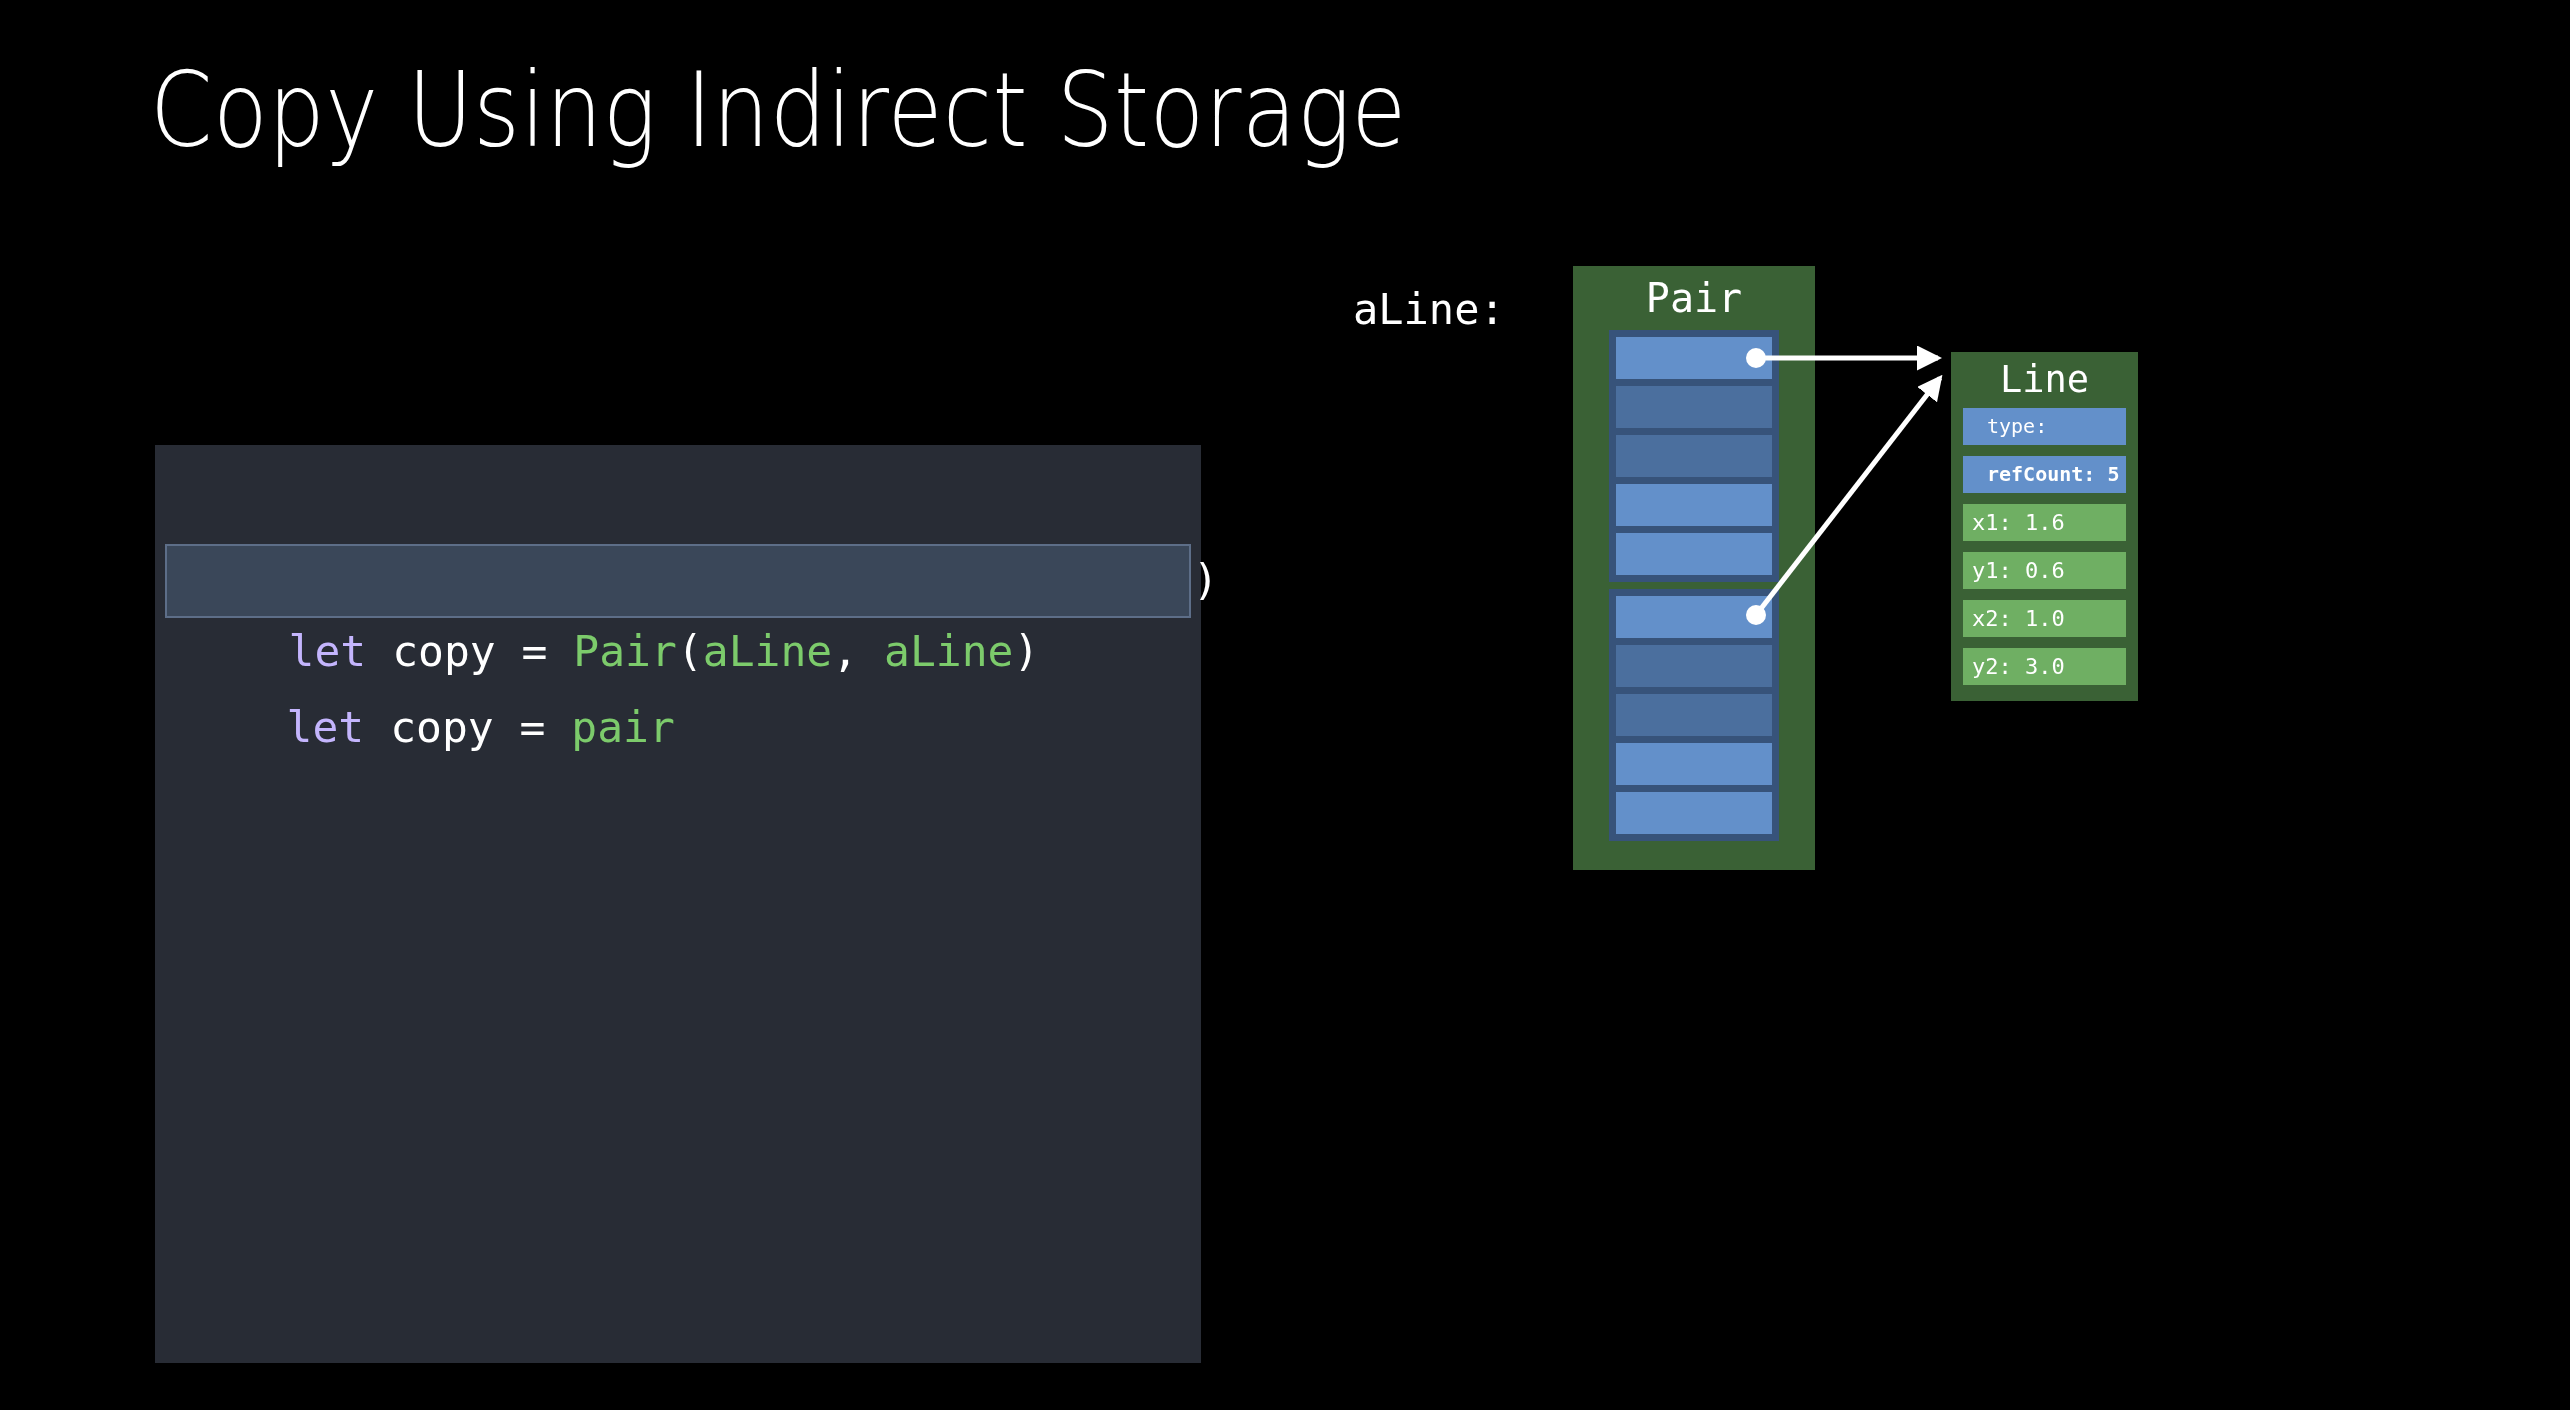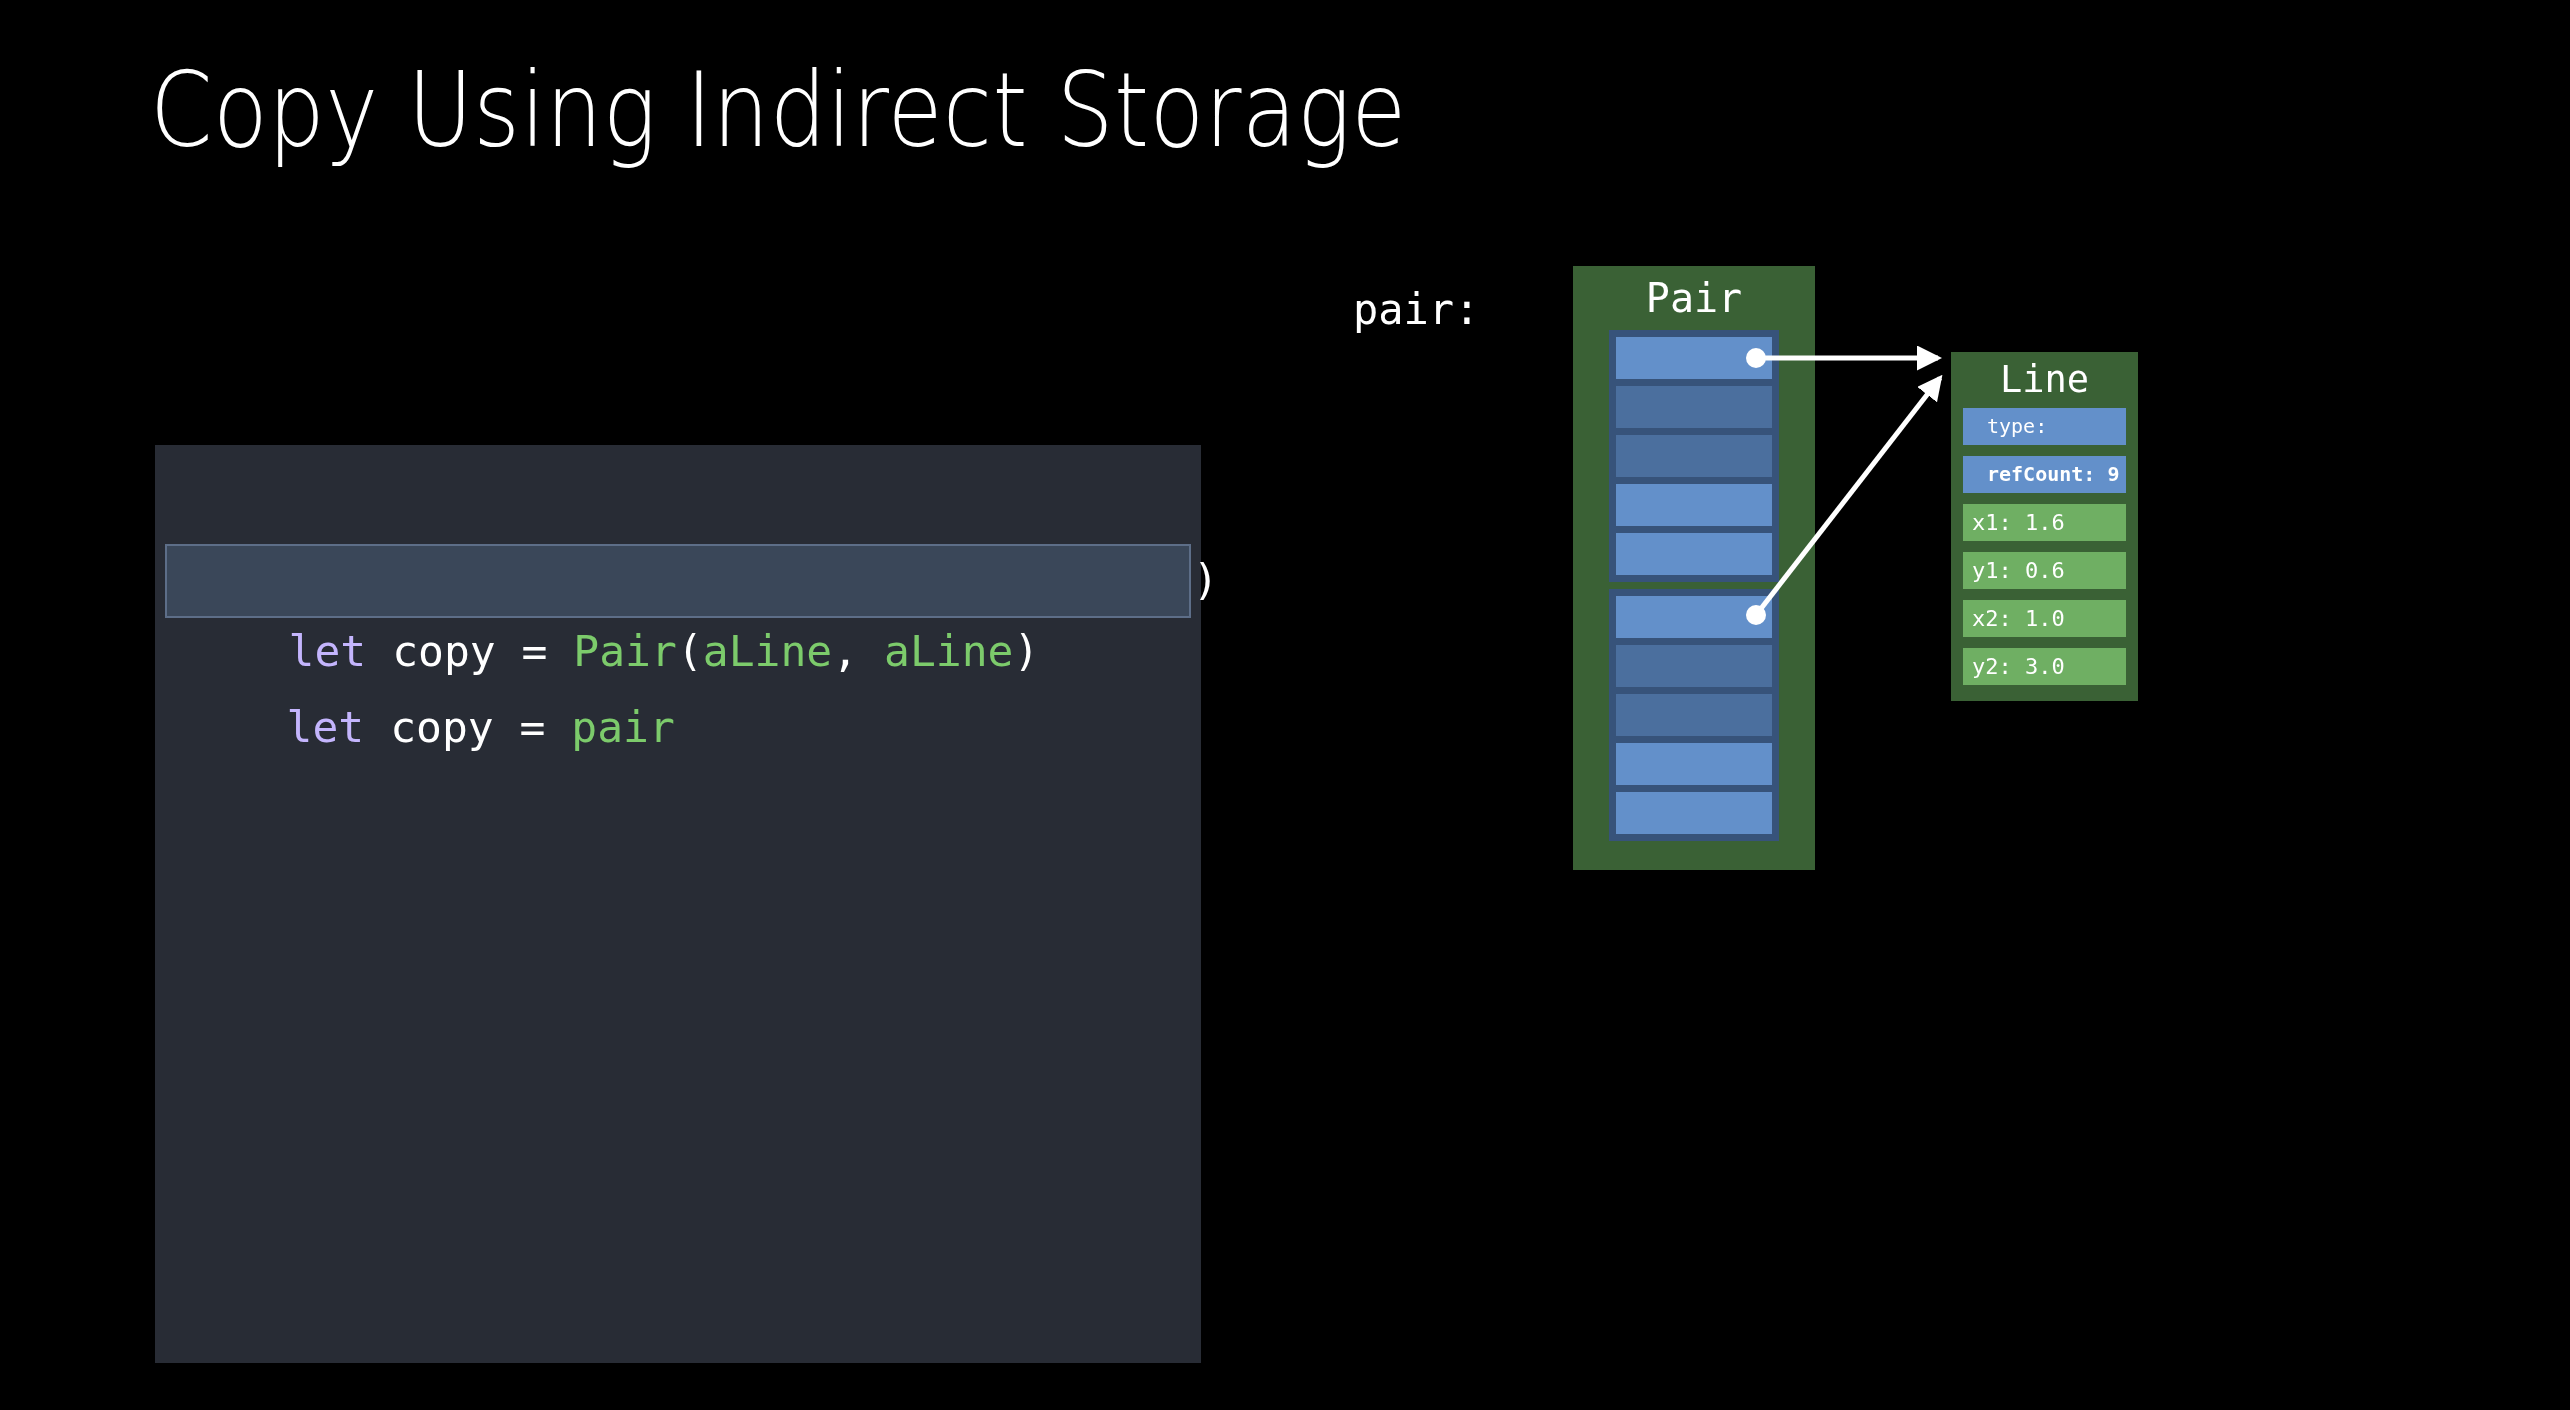--- a/index.html
+++ b/index.html
@@ -180,21 +180,21 @@
     <span class="tok-kw">let </span><span class="tok-plain">copy = </span><span class="tok-type">Pair</span><span class="tok-plain">(</span><span class="tok-type">aLine</span><span class="tok-plain">, </span><span class="tok-type">aLine</span><span class="tok-plain">)</span>
   </div>
 
   <div class="code-line">
     <span class="tok-kw">let </span><span class="tok-plain">copy = </span><span class="tok-type">pair</span>
   </div>
 </div>
 
 <div id="diagram">
 
-  <div id="pair-label">pair:</div>
+  <div id="pair-label">aLine:</div>
 
   <div id="pair-object">
     <div id="pair-title">Pair</div>
 
     <div class="slot-group">
       <div class="slot light"></div>
       <div class="slot dark"></div>
       <div class="slot dark"></div>
       <div class="slot light"></div>
       <div class="slot light"></div>
@@ -206,21 +206,21 @@
       <div class="slot dark"></div>
       <div class="slot light"></div>
       <div class="slot light"></div>
     </div>
   </div>
 
   <div id="line-object">
     <div id="line-title">Line</div>
     <div class="field-list">
       <div class="field header">type:</div>
-      <div class="field header bold">refCount: 9</div>
+      <div class="field header bold">refCount: 5</div>
       <div class="field value">x1: 1.6</div>
       <div class="field value">y1: 0.6</div>
       <div class="field value">x2: 1.0</div>
       <div class="field value">y2: 3.0</div>
     </div>
   </div>
 
   <svg id="arrow-svg" viewBox="0 0 2570 1410" xmlns="http://www.w3.org/2000/svg">
     <defs>
       <marker id="arrowhead" markerWidth="5" markerHeight="5" refX="4.2" refY="2.5" orient="auto" markerUnits="strokeWidth">

